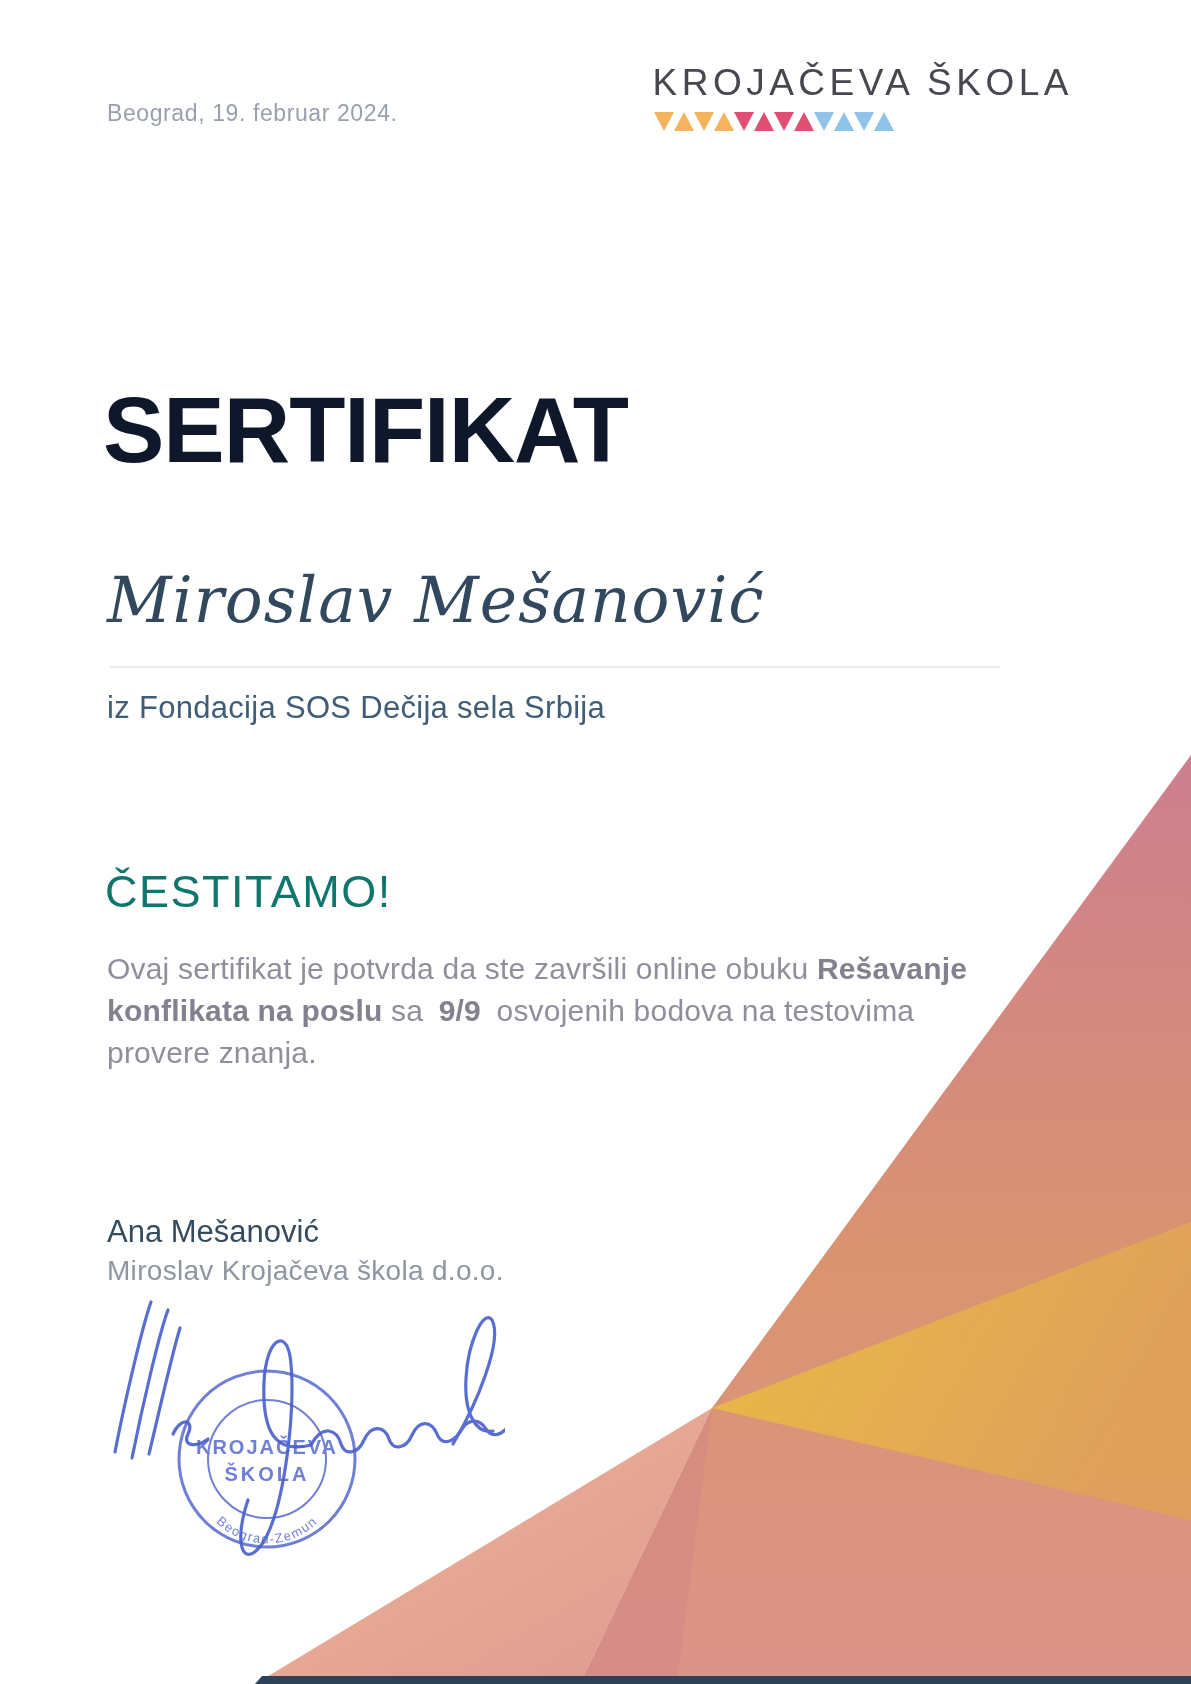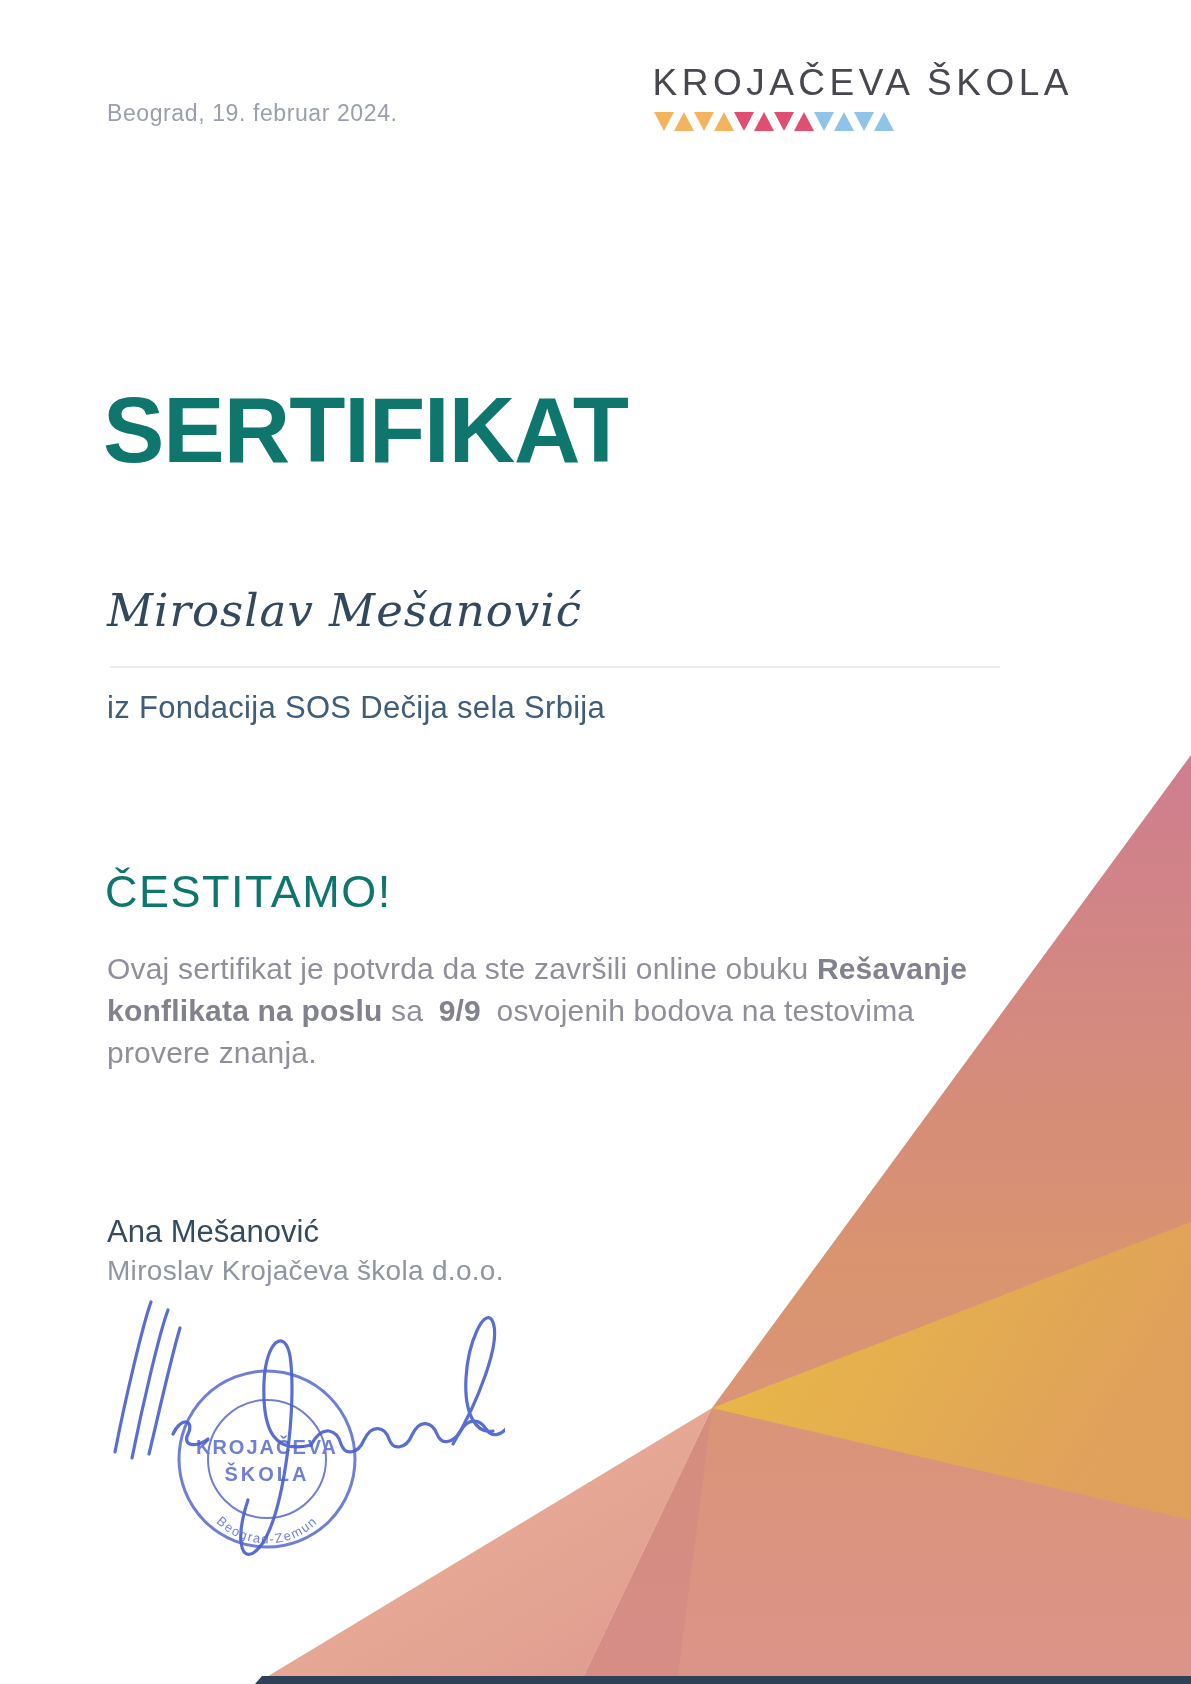--- a/index.html
+++ b/index.html
@@ -9,23 +9,23 @@
     font-family:"Liberation Sans",sans-serif;
   }
   .abs{position:absolute;}
   
   .date-line{left:107px;top:100px;font-size:23px;color:#9aa0ab;letter-spacing:.6px;}
   .logo-block{right:118px;top:62px;text-align:center;}
   .logo-text{font-size:37px;font-weight:400;color:#47474f;letter-spacing:4.5px;white-space:nowrap;}
   .logo-strip{display:block;margin-top:6px;}
   
   .issuer-line{left:107px;top:350px;font-size:27px;color:#41536a;letter-spacing:.4px;}
-  .cert-title{left:103px;top:378px;font-size:92px;font-weight:bold;color:#0f766e;letter-spacing:-1px;}
+  .cert-title{left:103px;top:378px;font-size:92px;font-weight:bold;color:#0f172a;letter-spacing:-1px;}
   
-  .recipient-name{left:107px;top:584px;font-size:45px;color:#32485f;
+  .recipient-name{left:107px;top:564px;font-size:63px;color:#32485f;
     font-family:"DejaVu Serif","Liberation Serif",serif;font-style:italic;letter-spacing:1px;white-space:nowrap;}
   .name-rule{left:110px;top:666px;width:890px;height:2px;background:#ececec;}
   .recipient-org{left:107px;top:690px;font-size:31px;color:#3f5d78;letter-spacing:.3px;}
   
   .congrats-heading{left:105px;top:866px;font-size:45px;color:#0f766e;letter-spacing:1.5px;}
   .congrats-body{left:107px;top:948px;width:900px;font-size:30px;line-height:42px;color:#8f8f9b;letter-spacing:.2px;}
   .congrats-body b{color:#82828e;}
   .score{padding:0 7px;}
   
   .signer-name{left:107px;top:1214px;font-size:31px;color:#344a5f;}

